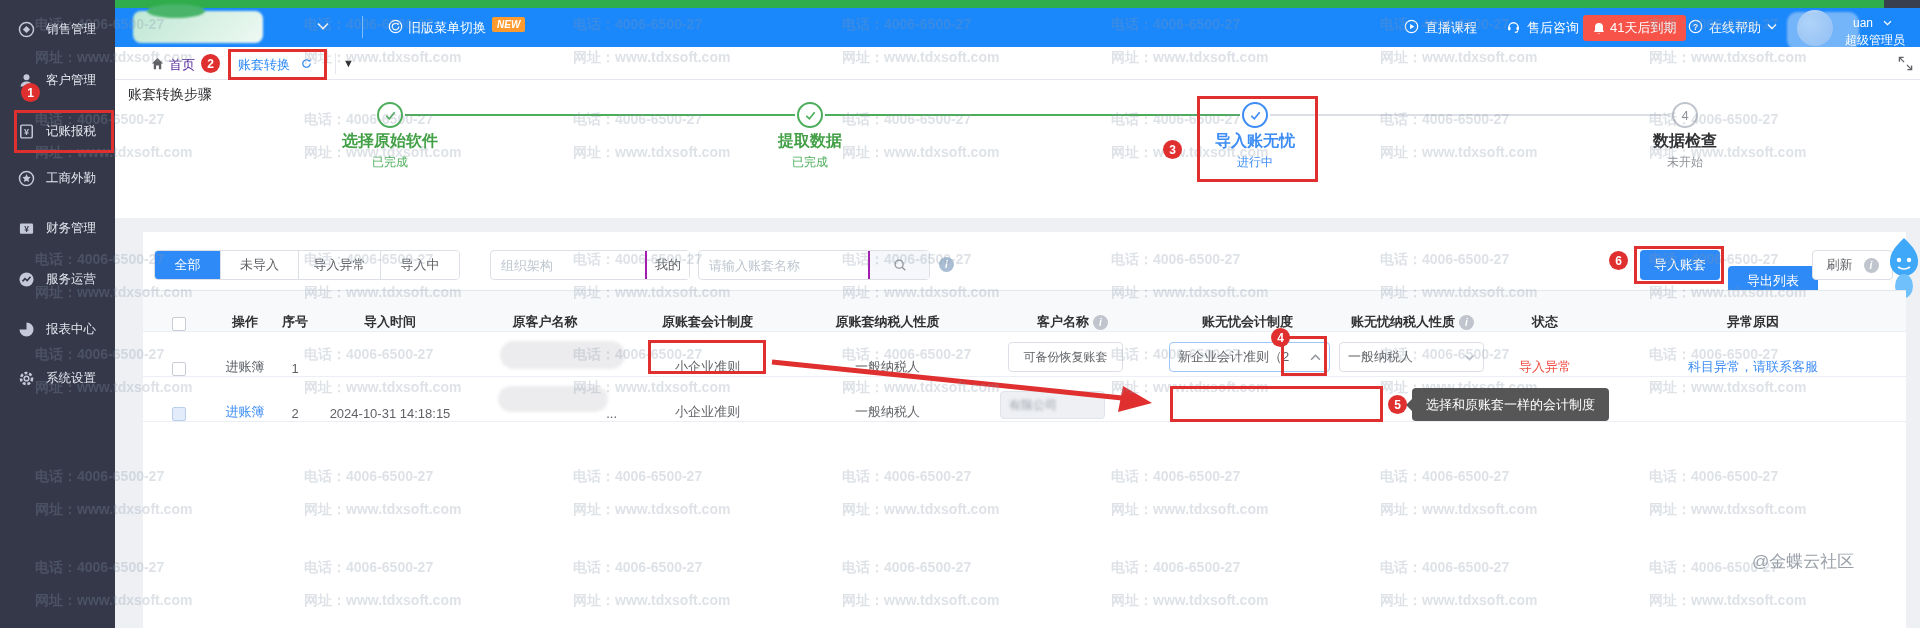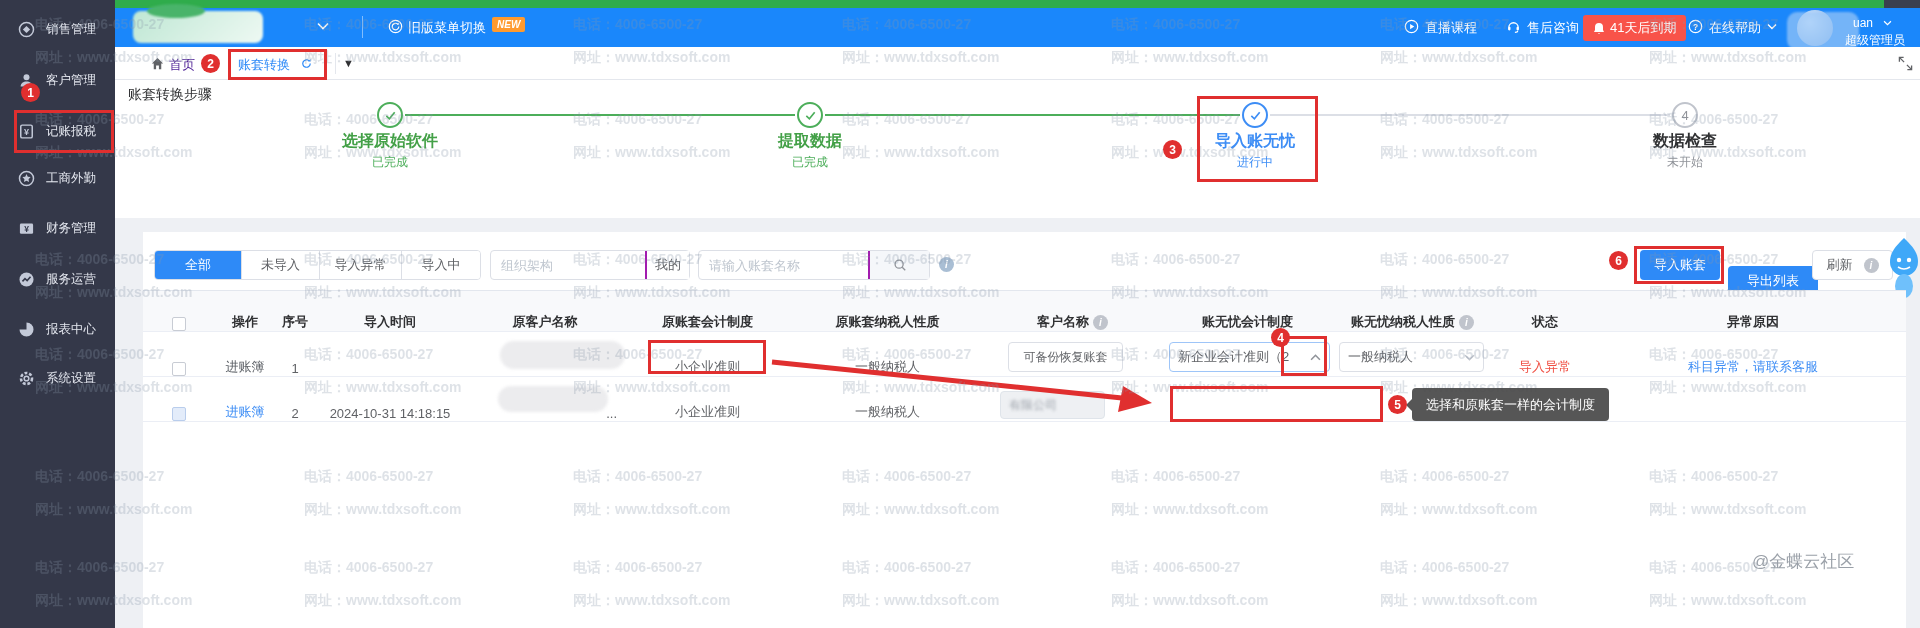--- a/index.html
+++ b/index.html
@@ -274,21 +274,21 @@
   <div class="step-label" style="left:1595px;top:131px;color:#303133">数据检查</div>
   <div class="step-sub" style="left:1595px;top:154px;color:#909399">未开始</div>
 
   <div class="step-line" style="left:405px;top:114px;width:390px;background:#4cae5a"></div>
   <div class="step-line" style="left:825px;top:114px;width:415px;background:#4cae5a"></div>
   <div class="step-line" style="left:1270px;top:114px;width:400px;background:#dcdfe6"></div>
 
   <div class="abs panel"></div>
 
   <div class="segwrap">
-    <div class="seg active" style="width:87px">全部</div>
+    <div class="seg active" style="width:66px">全部</div>
     <div class="seg" style="width:78px">未导入</div>
     <div class="seg" style="width:82px">导入异常</div>
     <div class="seg" style="width:78px">导入中</div>
   </div>
   <div class="inputbox" style="left:490px;top:250px;width:200px">
     <input style="width: 154px;" placeholder="组织架构">
     <div class="addon" style="width:44px">我的</div>
   </div>
   <div class="inputbox" style="left:698px;top:250px;width:232px">
     <input style="width: 169px;" placeholder="请输入账套名称">

